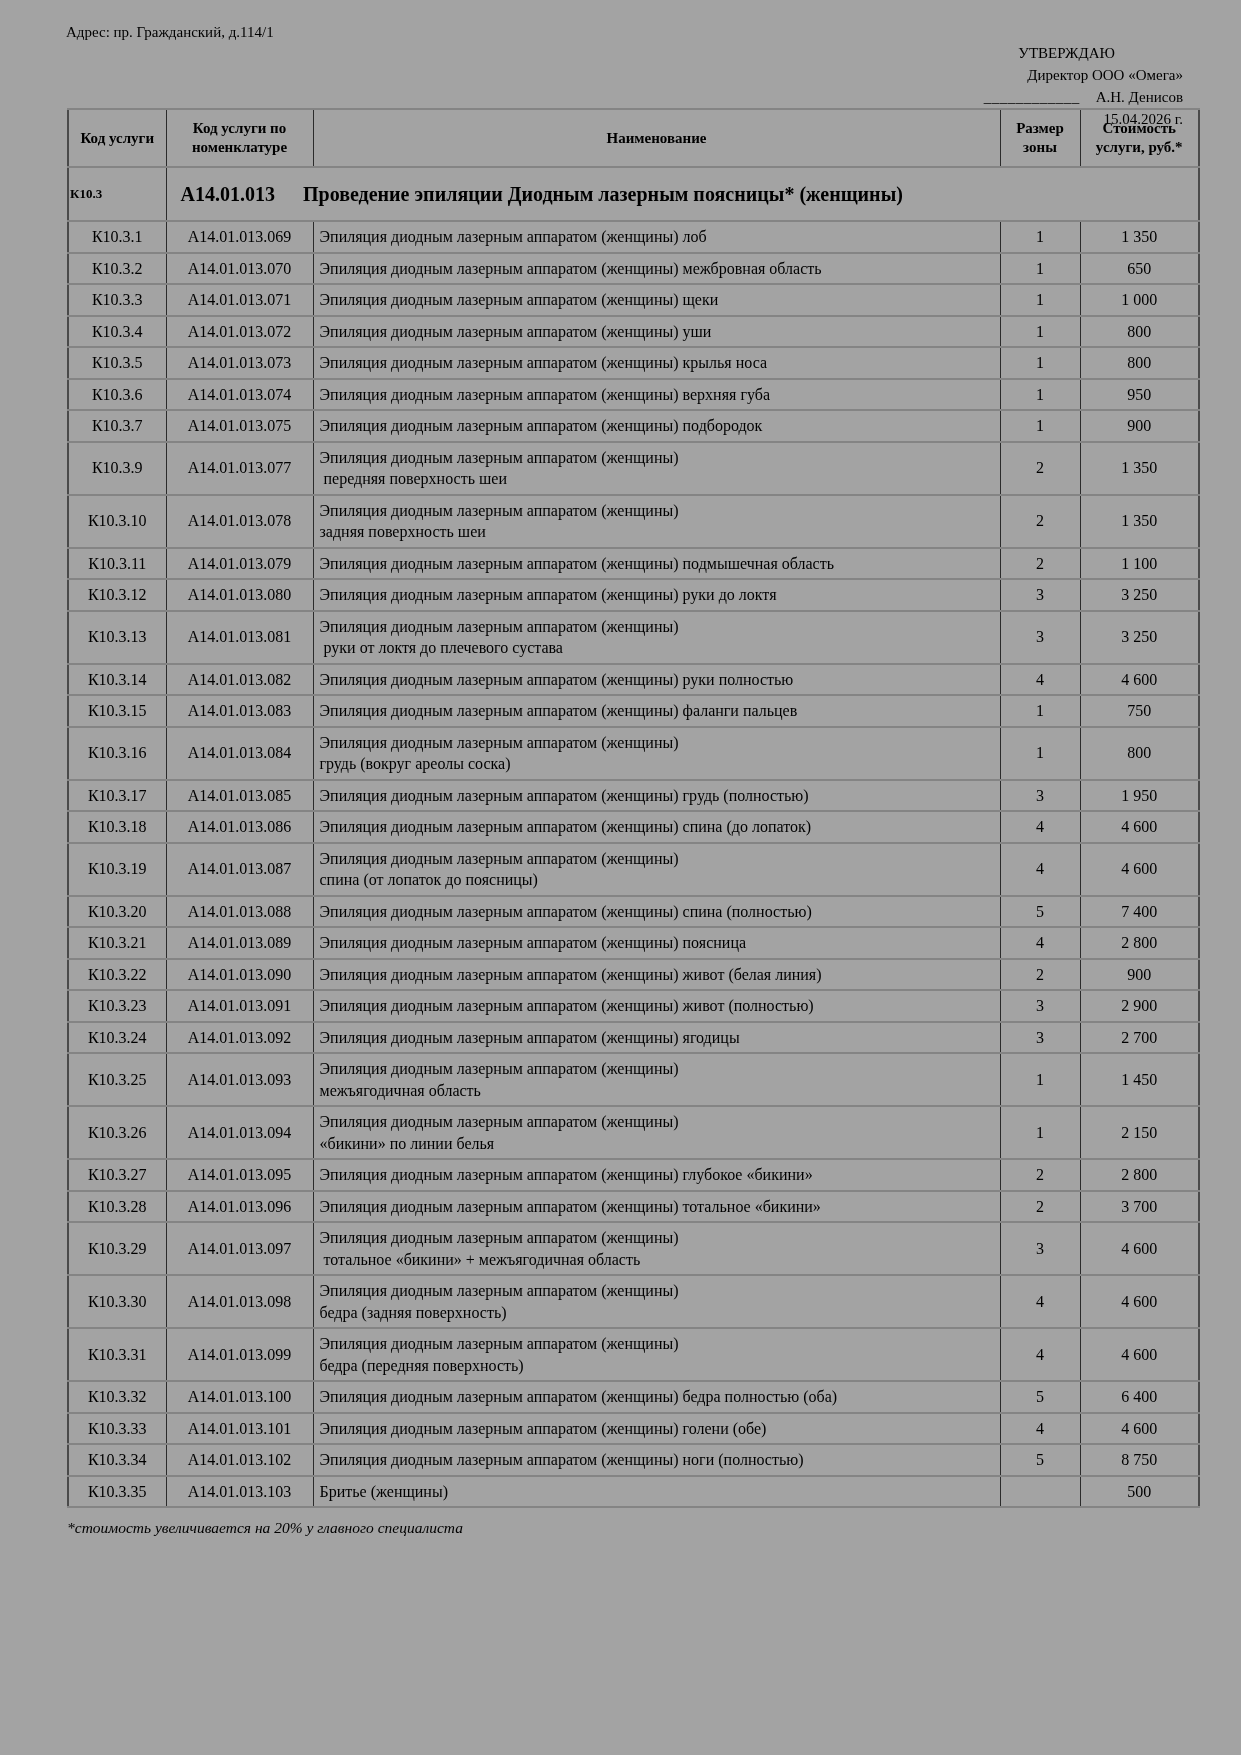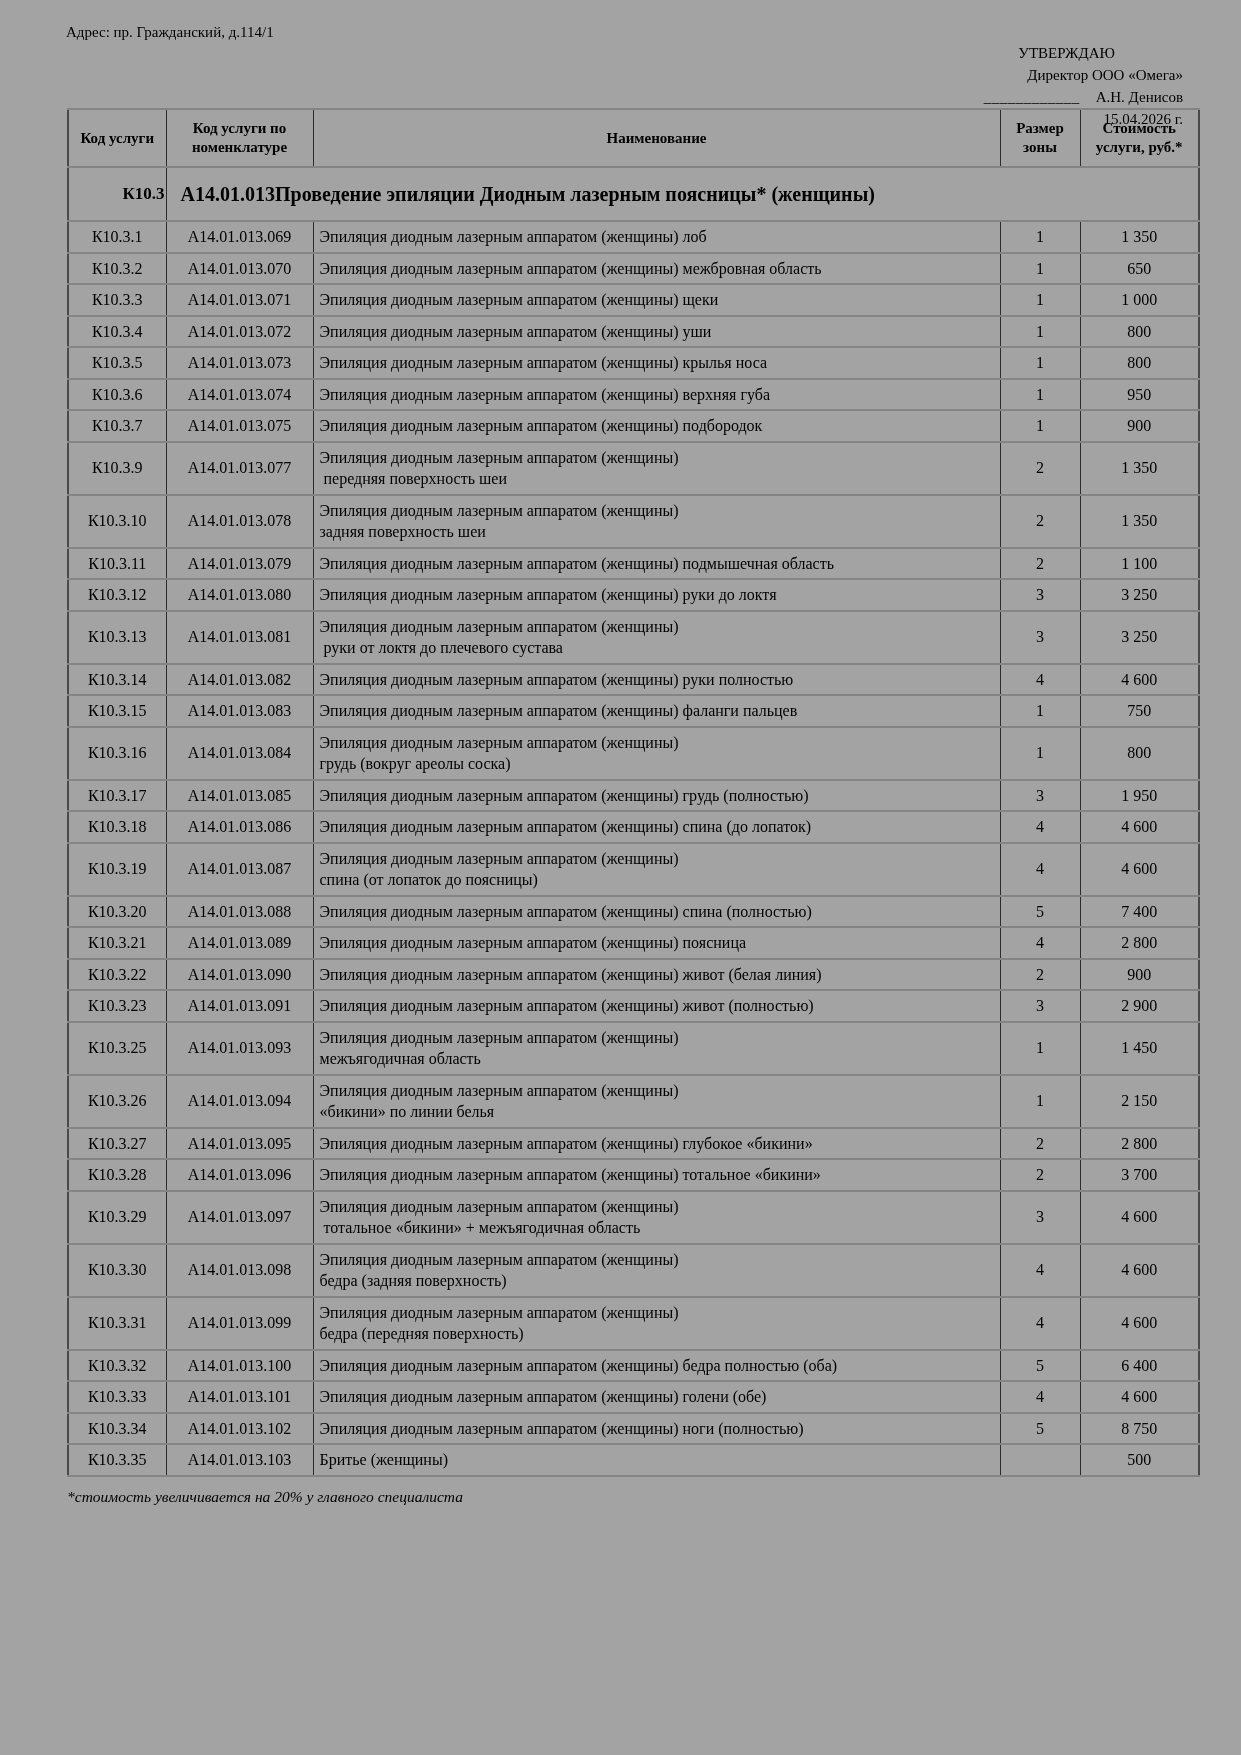--- a/index.html
+++ b/index.html
@@ -49,31 +49,31 @@
     font-weight: bold;
     font-size: 15px;
     line-height: 19px;
     text-align: center;
     vertical-align: middle;
     height: 52px;
     padding: 2px 4px;
   }
   tr.section-row td { height: 50px; vertical-align: middle; }
   td.section-code {
-    font-size: 17px;
+    font-size: 13px;
     font-weight: bold;
-    text-align: right;
+    text-align: left;
   }
   td.section-title-cell {
     font-size: 20px;
     font-weight: bold;
     padding-left: 14px;
     white-space: nowrap;
   }
-  td.section-title-cell .nom { margin-right: 0; }
+  td.section-title-cell .nom { margin-right: 28px; }
 
   tbody.rows td {
     font-size: 16px;
     line-height: 21.5px;
     padding: 4px 6px;
     vertical-align: middle;
   }
   td.c-code, td.c-nom, td.c-zone, td.c-price { text-align: center; }
   td.c-name { text-align: left; padding-left: 12px; white-space: pre-wrap; }
 
@@ -279,20 +279,27 @@
       <td class="c-price">900</td>
     </tr>
         <tr>
       <td class="c-code">К10.3.23</td>
       <td class="c-nom">А14.01.013.091</td>
       <td class="c-name">Эпиляция диодным лазерным аппаратом (женщины) живот (полностью)</td>
       <td class="c-zone">3</td>
       <td class="c-price">2 900</td>
     </tr>
         <tr>
+      <td class="c-code">К10.3.24</td>
+      <td class="c-nom">А14.01.013.092</td>
+      <td class="c-name">Эпиляция диодным лазерным аппаратом (женщины) ягодицы</td>
+      <td class="c-zone">3</td>
+      <td class="c-price">2 700</td>
+    </tr>
+        <tr>
       <td class="c-code">К10.3.25</td>
       <td class="c-nom">А14.01.013.093</td>
       <td class="c-name">Эпиляция диодным лазерным аппаратом (женщины)
 межъягодичная область</td>
       <td class="c-zone">1</td>
       <td class="c-price">1 450</td>
     </tr>
         <tr>
       <td class="c-code">К10.3.26</td>
       <td class="c-nom">А14.01.013.094</td>

